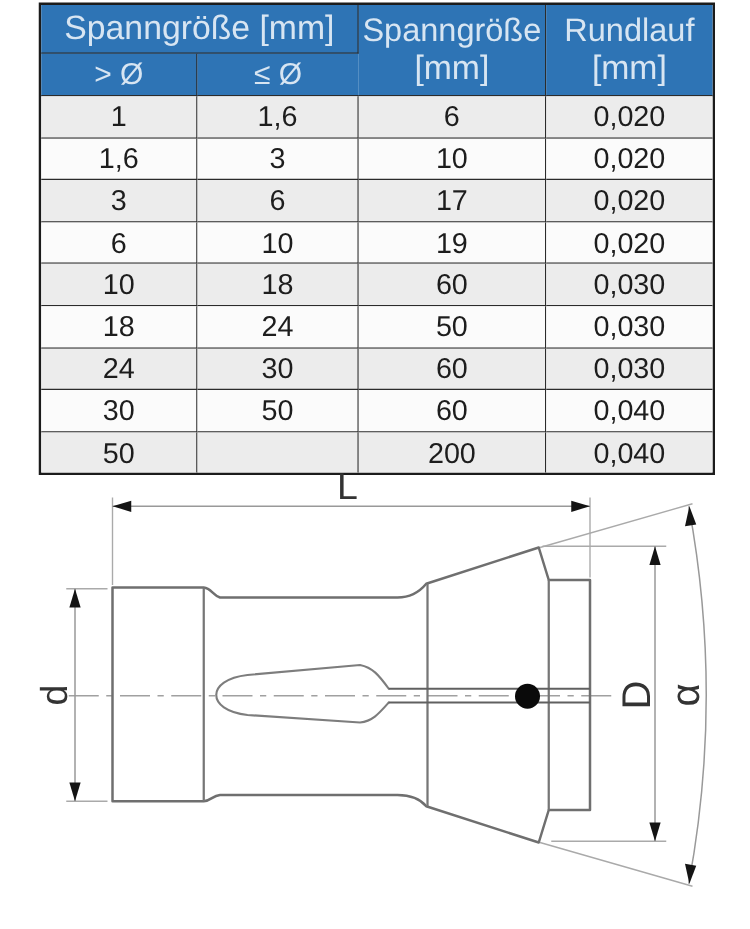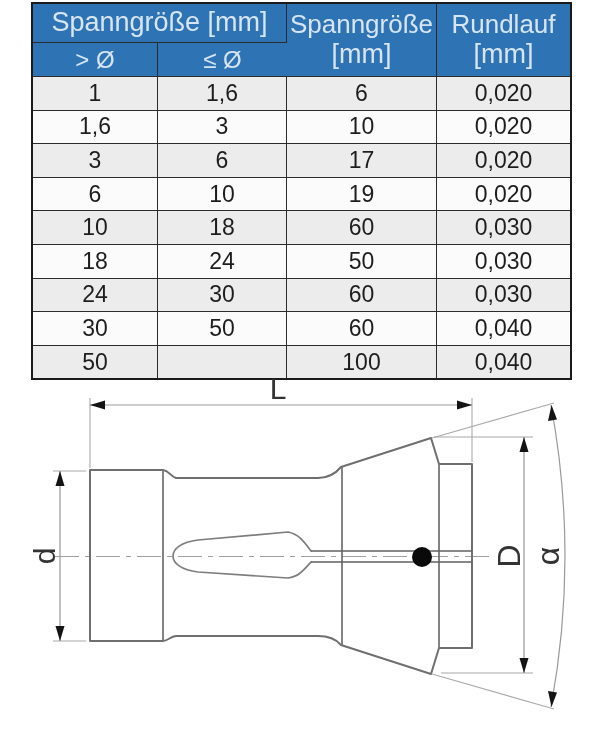--- a/index.html
+++ b/index.html
@@ -116,21 +116,21 @@
       </tr>
       <tr>
         <td>30</td>
         <td>50</td>
         <td>60</td>
         <td>0,040</td>
       </tr>
       <tr>
         <td>50</td>
         <td></td>
-        <td>100</td>
+        <td>200</td>
         <td>0,040</td>
       </tr>
     </tbody>
   </table>
 </div>
 
 <svg class="diagram" viewBox="0 0 600 373" xmlns="http://www.w3.org/2000/svg">
 
   <path class="center" d="M 55,186.5 H 490"></path>
 

